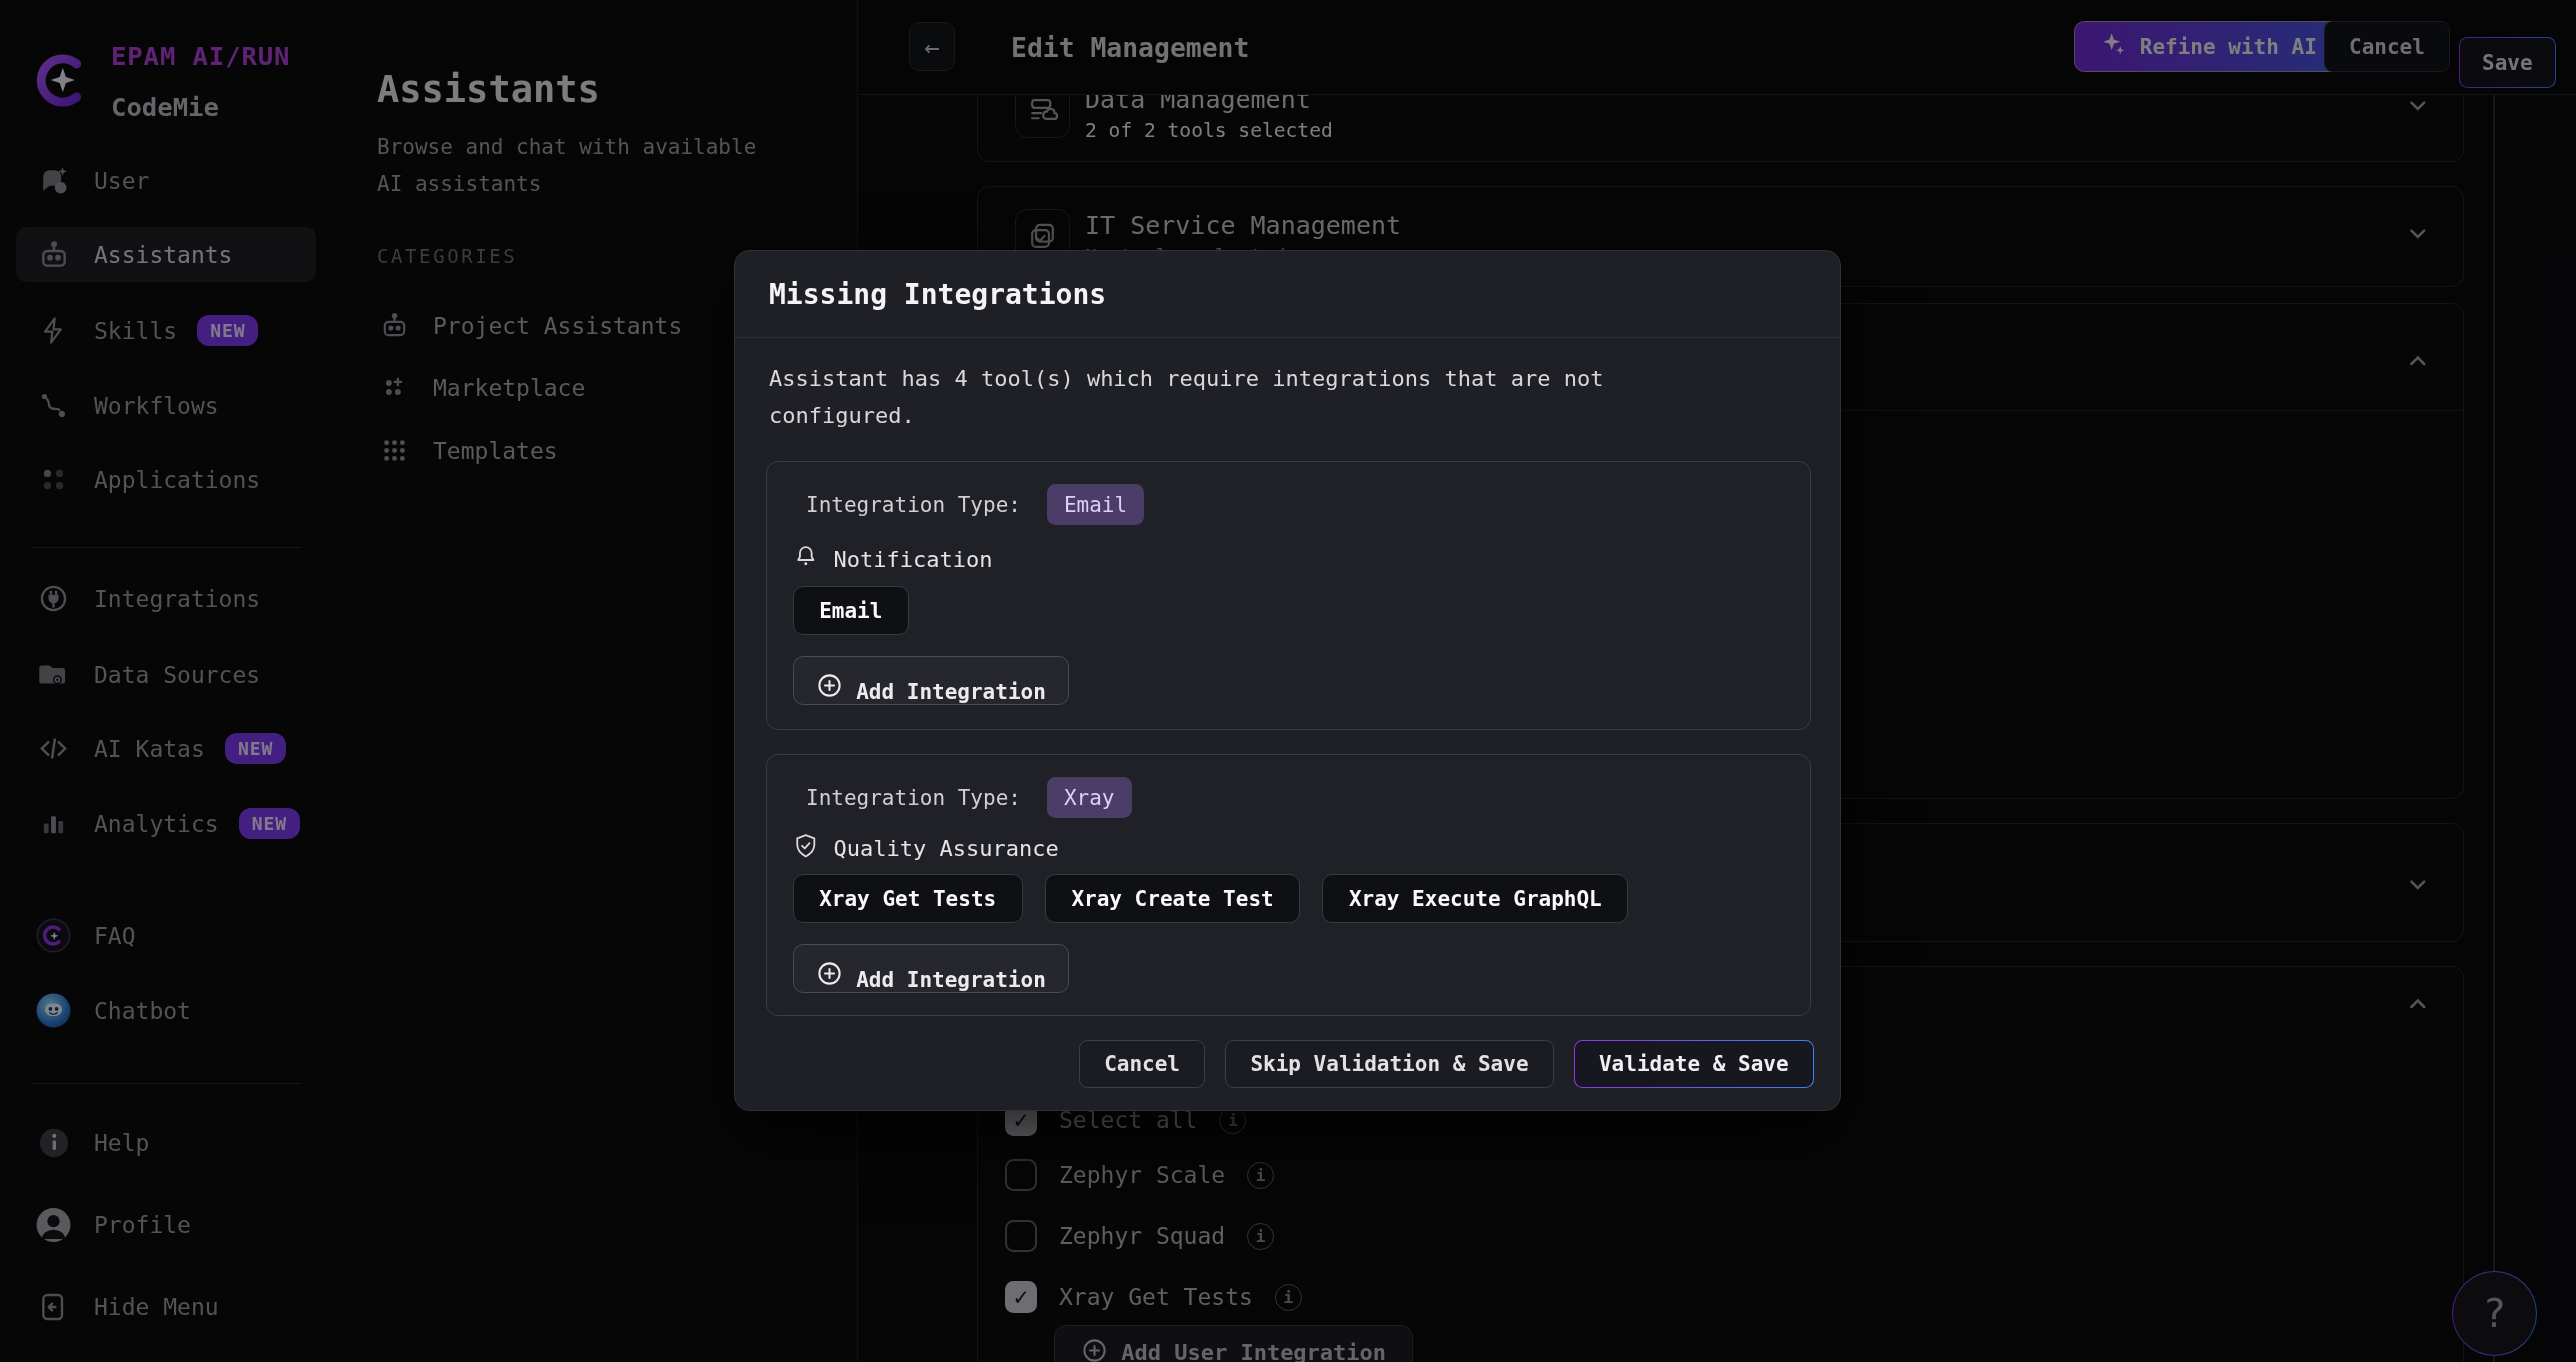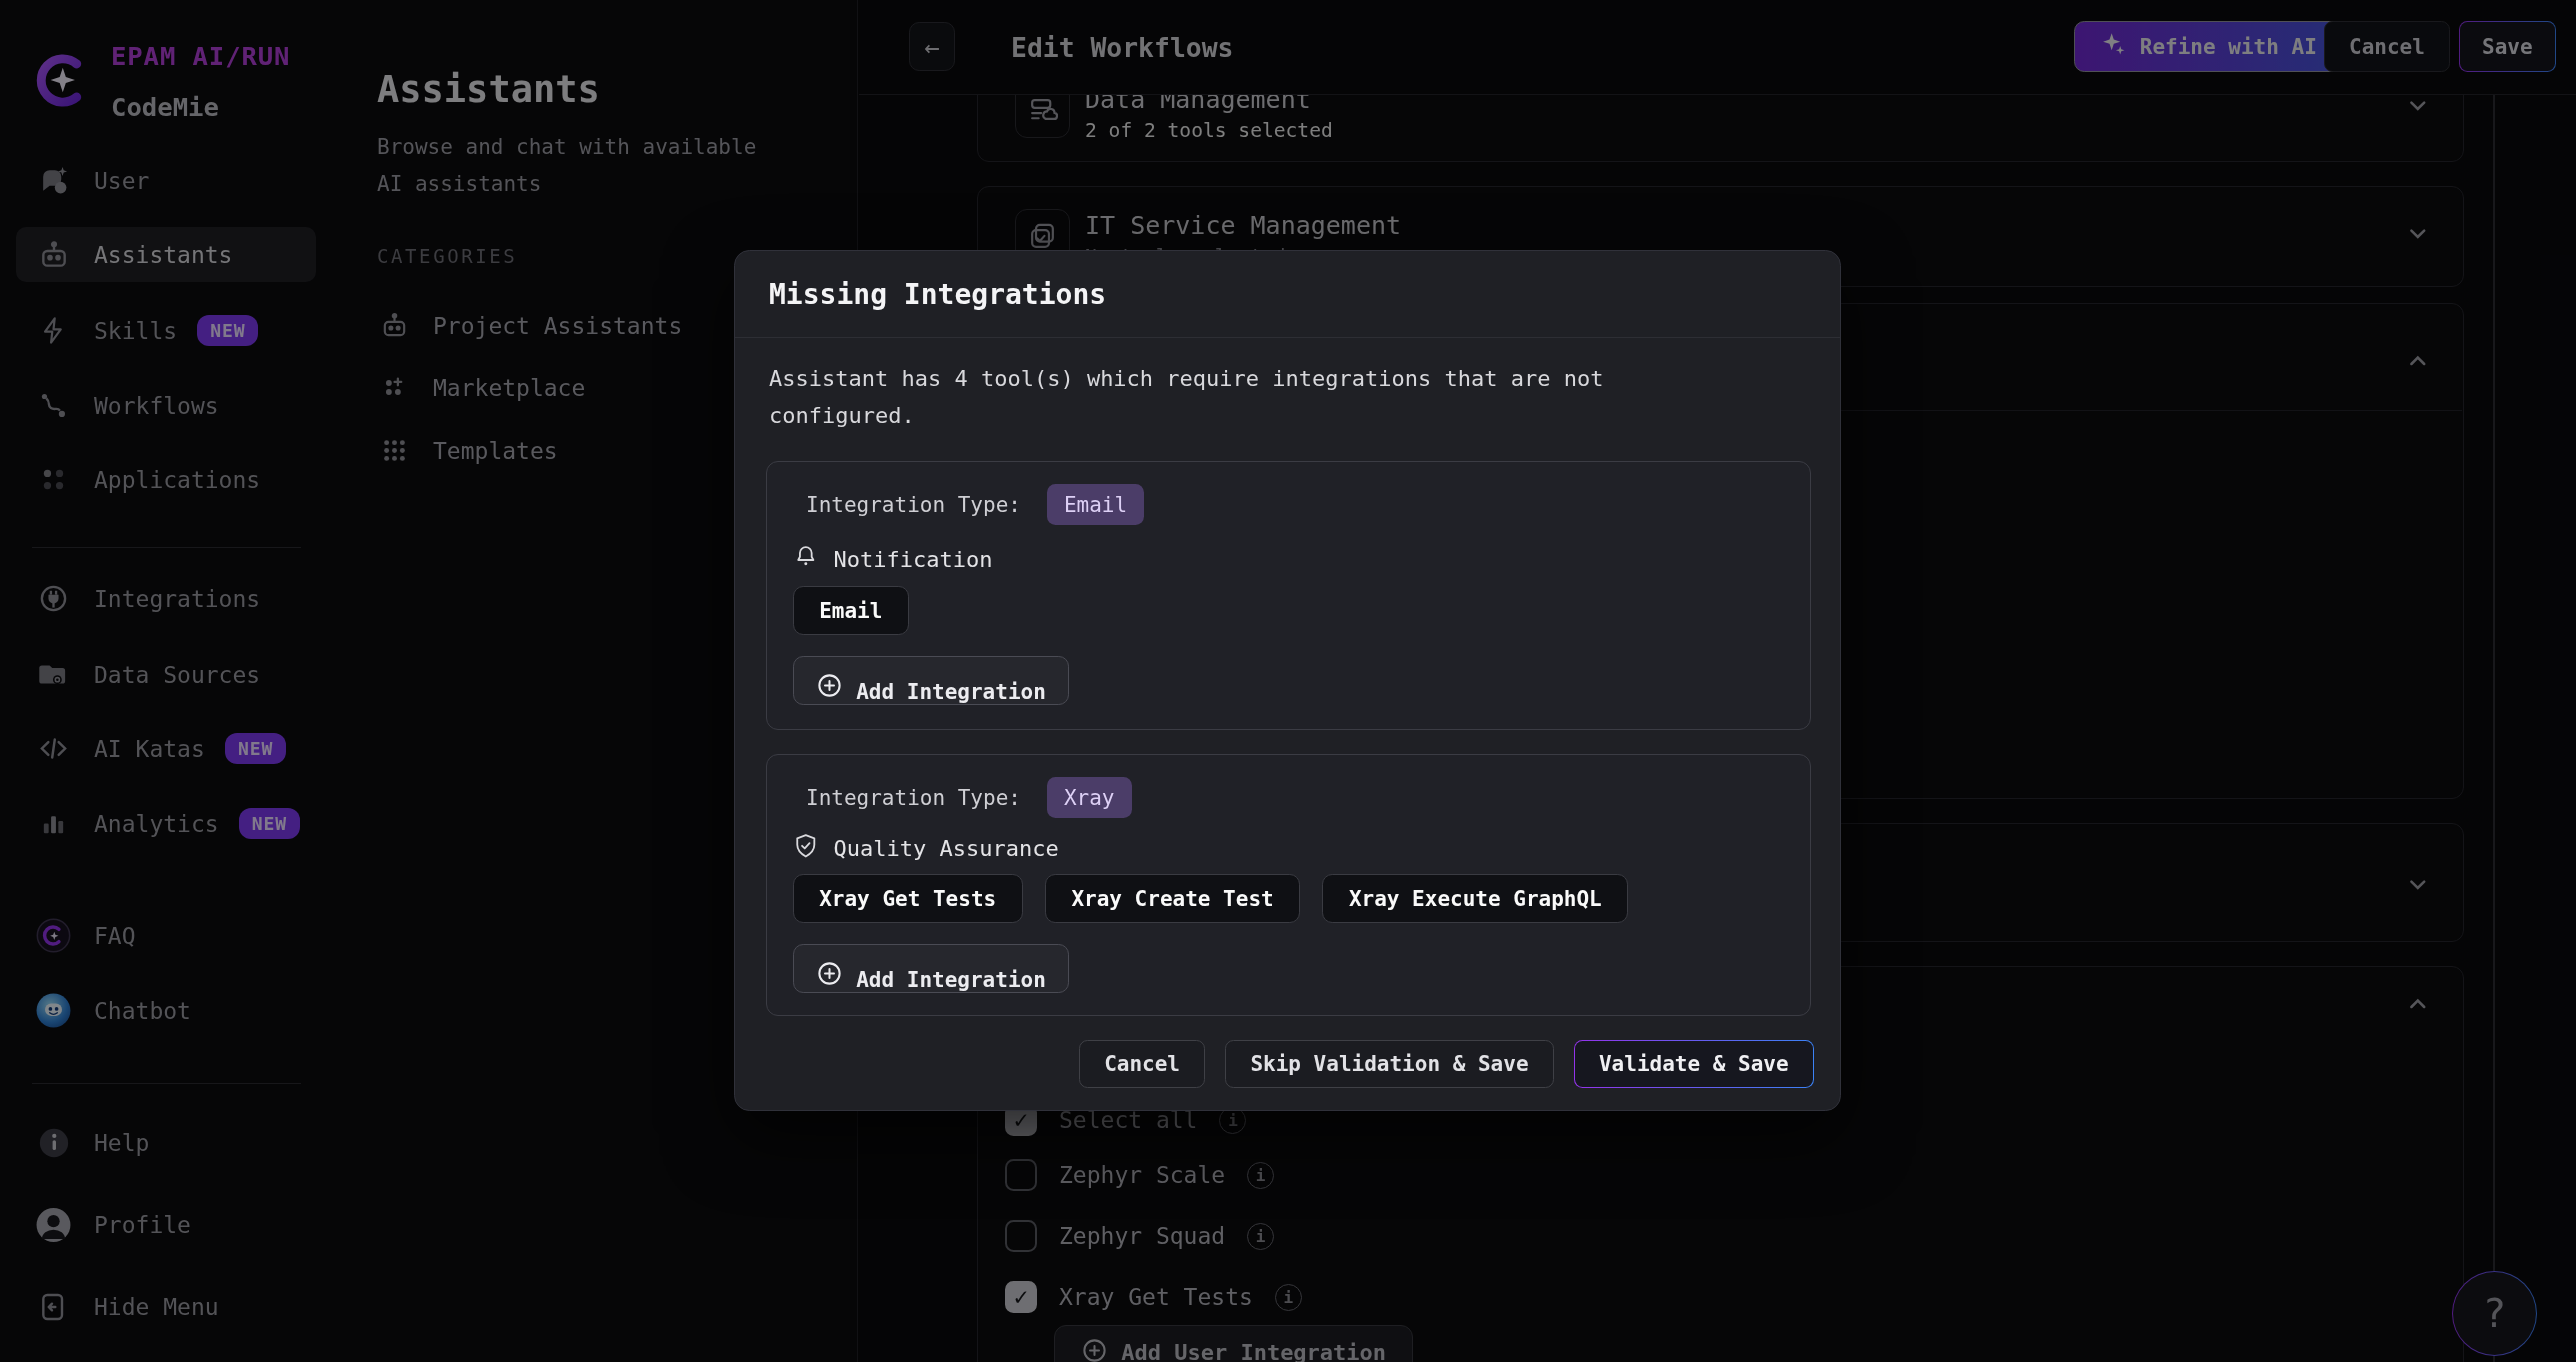--- a/index.html
+++ b/index.html
@@ -30,21 +30,21 @@
   .cat-row{position:absolute;left:43px;width:443px;height:51px;display:flex;align-items:center;color:#a3a3ab;font-size:23px;}
   .cat-row .ic{width:34px;margin-right:22px;display:flex;justify-content:center;color:#8e8e96;flex:0 0 34px;}
 
   
   .main-header{position:absolute;left:859px;top:0;width:1717px;height:95px;background:#0a0a0c;border-bottom:0.9px solid #232329;z-index:10;}
   .back-btn{position:absolute;left:50px;top:22px;width:46px;height:49px;border:0.9px solid #2e2f35;border-radius:10.2px;background:#131418;color:#c7c7cc;display:flex;align-items:center;justify-content:center;font-size:25.6px;}
   .page-title{position:absolute;left:152px;top:0;height:95px;display:flex;align-items:center;font-size:26.4px;font-weight:bold;color:#cfcfd4;}
   .refine-btn{position:absolute;left:1215px;top:21px;height:51px;padding:0 25.6px;display:flex;align-items:center;gap:13.6px;border:1.7px solid #93939c;border-radius:10.2px;background:linear-gradient(90deg,#6f28cf,#4553d6);color:#e6e6ea;font-size:21px;font-weight:bold;}
   .hdr-cancel{position:absolute;left:1465px;top:21px;height:51px;padding:0 24px;display:flex;align-items:center;border:0.9px solid #2e2f35;border-radius:8.5px;background:#121318;color:#c9c9cf;font-size:21px;font-weight:bold;}
   .grad-border{border:1.7px solid transparent;background:linear-gradient(var(--bgc,#14151c),var(--bgc,#14151c)) padding-box,linear-gradient(90deg,#9333ea,#3b82f6) border-box;}
-  .hdr-save{position:absolute;left:1600px;top:21px;height:51px;padding:16px 22px;display:flex;align-items:center;border-radius:8.5px;color:#d6d6dc;font-size:21px;font-weight:bold;}
+  .hdr-save{position:absolute;left:1600px;top:37px;height:51px;padding:16px 22px;display:flex;align-items:center;border-radius:8.5px;color:#d6d6dc;font-size:21px;font-weight:bold;}
 
   .acc-card{position:absolute;left:977px;width:1487px;border:0.9px solid #26262c;border-radius:12px;background:#0b0b0d;z-index:1;}
   .acc-icon{position:absolute;left:37px;width:55px;height:55px;border:0.9px solid #2c2c32;border-radius:12px;display:flex;align-items:center;justify-content:center;color:#9b9ba3;}
   .acc-title{position:absolute;left:107px;font-size:25px;color:#c9c9ce;}
   .acc-sub{position:absolute;left:107px;font-size:19.6px;color:#8f8f97;}
   .acc-sub.purple{color:#e5e5e5;}
   .chev{position:absolute;right:32px;color:#9b9ba3;}
   .inner-div{position:absolute;left:0.9px;right:0.9px;height:0.9px;background:#222228;}
   .vline{position:absolute;top:95px;bottom:0;width:1.7px;background:#55555c;opacity:.55;z-index:1;}
 
@@ -412,21 +412,21 @@
     </span>
     <span>Add User Integration</span>
   </button>
 
   <div class="vline" style="left:2493px;background:#4a4a52"></div>
 
   <div class="main-header">
     <button class="back-btn">
       <span>←</span>
     </button>
-    <div class="page-title">Edit Workflows</div>
+    <div class="page-title">Edit Management</div>
     <button class="refine-btn">
       <span>
         <svg width="25.6" height="25.6" viewBox="0 0 24 24" fill="#e9e9ee">
             <path d="M10 2l2 6 6 2-6 2-2 6-2-6-6-2 6-2z"></path>
             <path d="M18 14l1 3 3 1-3 1-1 3-1-3-3-1 3-1z"></path>
           </svg>
       </span>
       <span>Refine with AI</span>
     </button>
     <button class="hdr-cancel">

